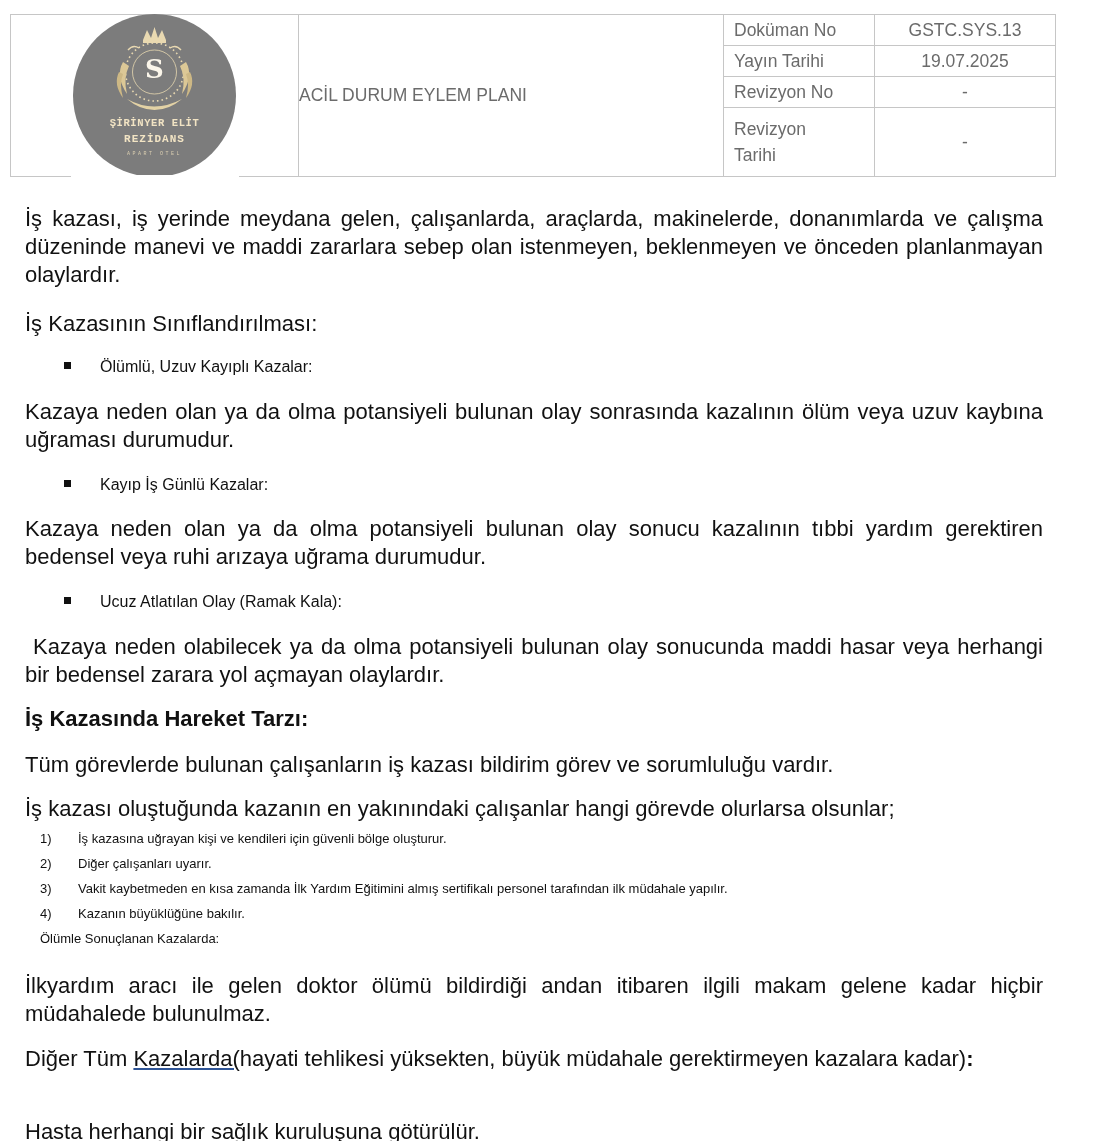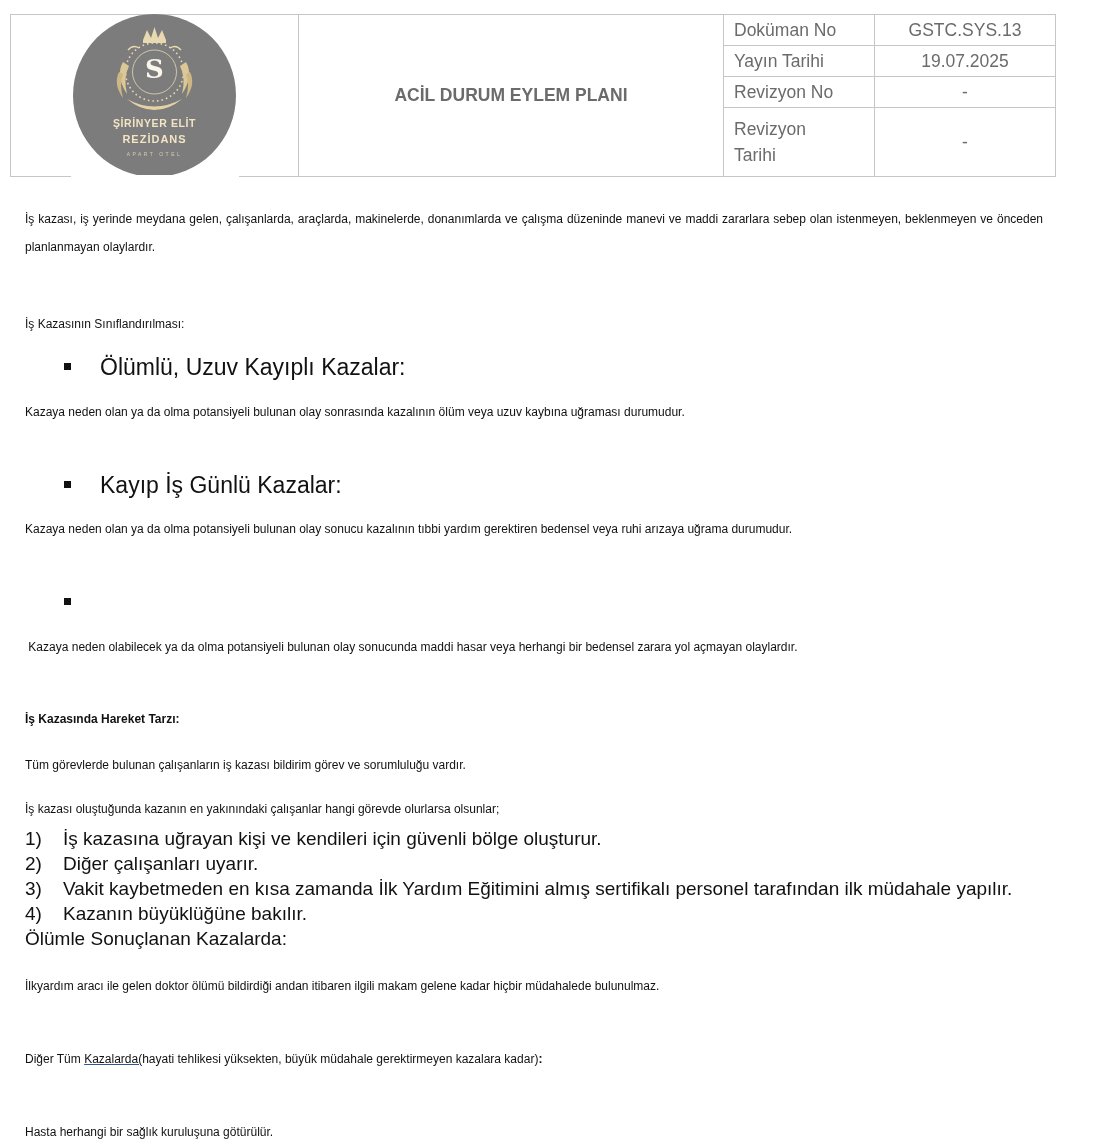--- a/index.html
+++ b/index.html
@@ -8,43 +8,43 @@
     font-family: "Liberation Sans", sans-serif; color: #111;
   }
   
   .hdr {
     position: absolute; left: 10px; top: 14px;
     width: 1046px; height: 163px;
     border-collapse: collapse;
   }
   .hdr td { border: 1px solid #c6c6c6; padding: 0; color: #6b6b6b; font-size: 17.5px; }
   .logo-cell { width: 287px; position: relative; }
-  .title-cell { width: 424px; text-align: center; font-weight: bold; font-size: 17px; color: #6e6e6e; }
+  .title-cell { width: 424px; font-weight: normal; font-size: 17px; color: #6e6e6e; }
   .lab { width: 140px; padding-left: 10px !important; margin-top: 8px; }
   .val { text-align: center; }
   .logo {
     position: absolute; left: 62px; top: -1px; width: 163px; height: 163px;
     border-radius: 50%; background: #7c7c7c; overflow: hidden;
   }
   .logo-wrap-mask {
     position: absolute; left: 60px; bottom: -2px; width: 168px; height: 3px; background: #fff;
   }
   .logo svg { position: absolute; left: 0; top: 0; }
   .logo-name {
     position: absolute; left: 0; right: 0; text-align: center;
-    font-family: Liberation Sans, sans-serif; color: #f2e4c4; font-weight: bold;
+    font-family: Liberation Mono, monospace; color: #f2e4c4; font-weight: bold;
   }
   .logo-name.l1 { top: 103px; font-size: 10.5px; letter-spacing: 0.6px; }
   .logo-name.l2 { top: 119px; font-size: 11px; letter-spacing: 1px; }
   .logo-name.l3 { top: 137px; font-size: 5px; letter-spacing: 2.5px; color: #d9cdb0; font-weight: normal; }
   .just { text-align: justify; text-align-last: left; }
-  .p { position: absolute; left: 25px; width: 1018px; font-size: 12px; line-height: 28px; }
-  .bullet { position: absolute; left: 64px; font-size: 23px; line-height: 28px; }
+  .p { position: absolute; left: 25px; width: 1018px; font-size: 22px; line-height: 28px; }
+  .bullet { position: absolute; left: 64px; font-size: 16px; line-height: 28px; }
   .bullet .sq { display: inline-block; width: 7px; height: 7px; background: #111; margin-right: 29px; vertical-align: middle; position: relative; top: -2px; }
-  .num { position: absolute; left: 25px; font-size: 19px; line-height: 25px; }
+  .num { position: absolute; left: 40px; font-size: 13px; line-height: 25px; }
   .num .n { display: inline-block; width: 38px; }
   .bold { font-weight: bold; }
   .ul { text-decoration: underline; text-decoration-color: #2f5597; }
 </style>
 </head>
 <body>
 
 <table class="hdr">
   <tbody>
       <tr style="height:31px">
@@ -103,21 +103,21 @@
   <span class="sq"></span><span>Ölümlü, Uzuv Kayıplı Kazalar:</span>
 </div>
 <div class="p just" style="top:398px">Kazaya neden olan ya da olma potansiyeli bulunan olay sonrasında kazalının ölüm veya uzuv kaybına uğraması durumudur.</div>
 
 <div class="bullet" style="top:471px">
   <span class="sq"></span><span>Kayıp İş Günlü Kazalar:</span>
 </div>
 <div class="p just" style="top:515px">Kazaya neden olan ya da olma potansiyeli bulunan olay sonucu kazalının tıbbi yardım gerektiren bedensel veya ruhi arızaya uğrama durumudur.</div>
 
 <div class="bullet" style="top:588px">
-  <span class="sq"></span>
+  <span class="sq"></span><span>Ucuz Atlatılan Olay (Ramak Kala):</span>
 </div>
 <div class="p just" style="top:633px; white-space:pre-wrap"> Kazaya neden olabilecek ya da olma potansiyeli bulunan olay sonucunda maddi hasar veya herhangi bir bedensel zarara yol açmayan olaylardır.</div>
 
 <div class="p bold" style="top:705px">İş Kazasında Hareket Tarzı:</div>
 
 <div class="p" style="top:751px">Tüm görevlerde bulunan çalışanların iş kazası bildirim görev ve sorumluluğu vardır.</div>
 <div class="p" style="top:795px">İş kazası oluştuğunda kazanın en yakınındaki çalışanlar hangi görevde olurlarsa olsunlar;</div>
 
 <div class="num" style="top:826px"><span class="n">1)</span><span>İş kazasına uğrayan kişi ve kendileri için güvenli bölge oluşturur.</span></div>
 <div class="num" style="top:851px"><span class="n">2)</span><span>Diğer çalışanları uyarır.</span></div>

